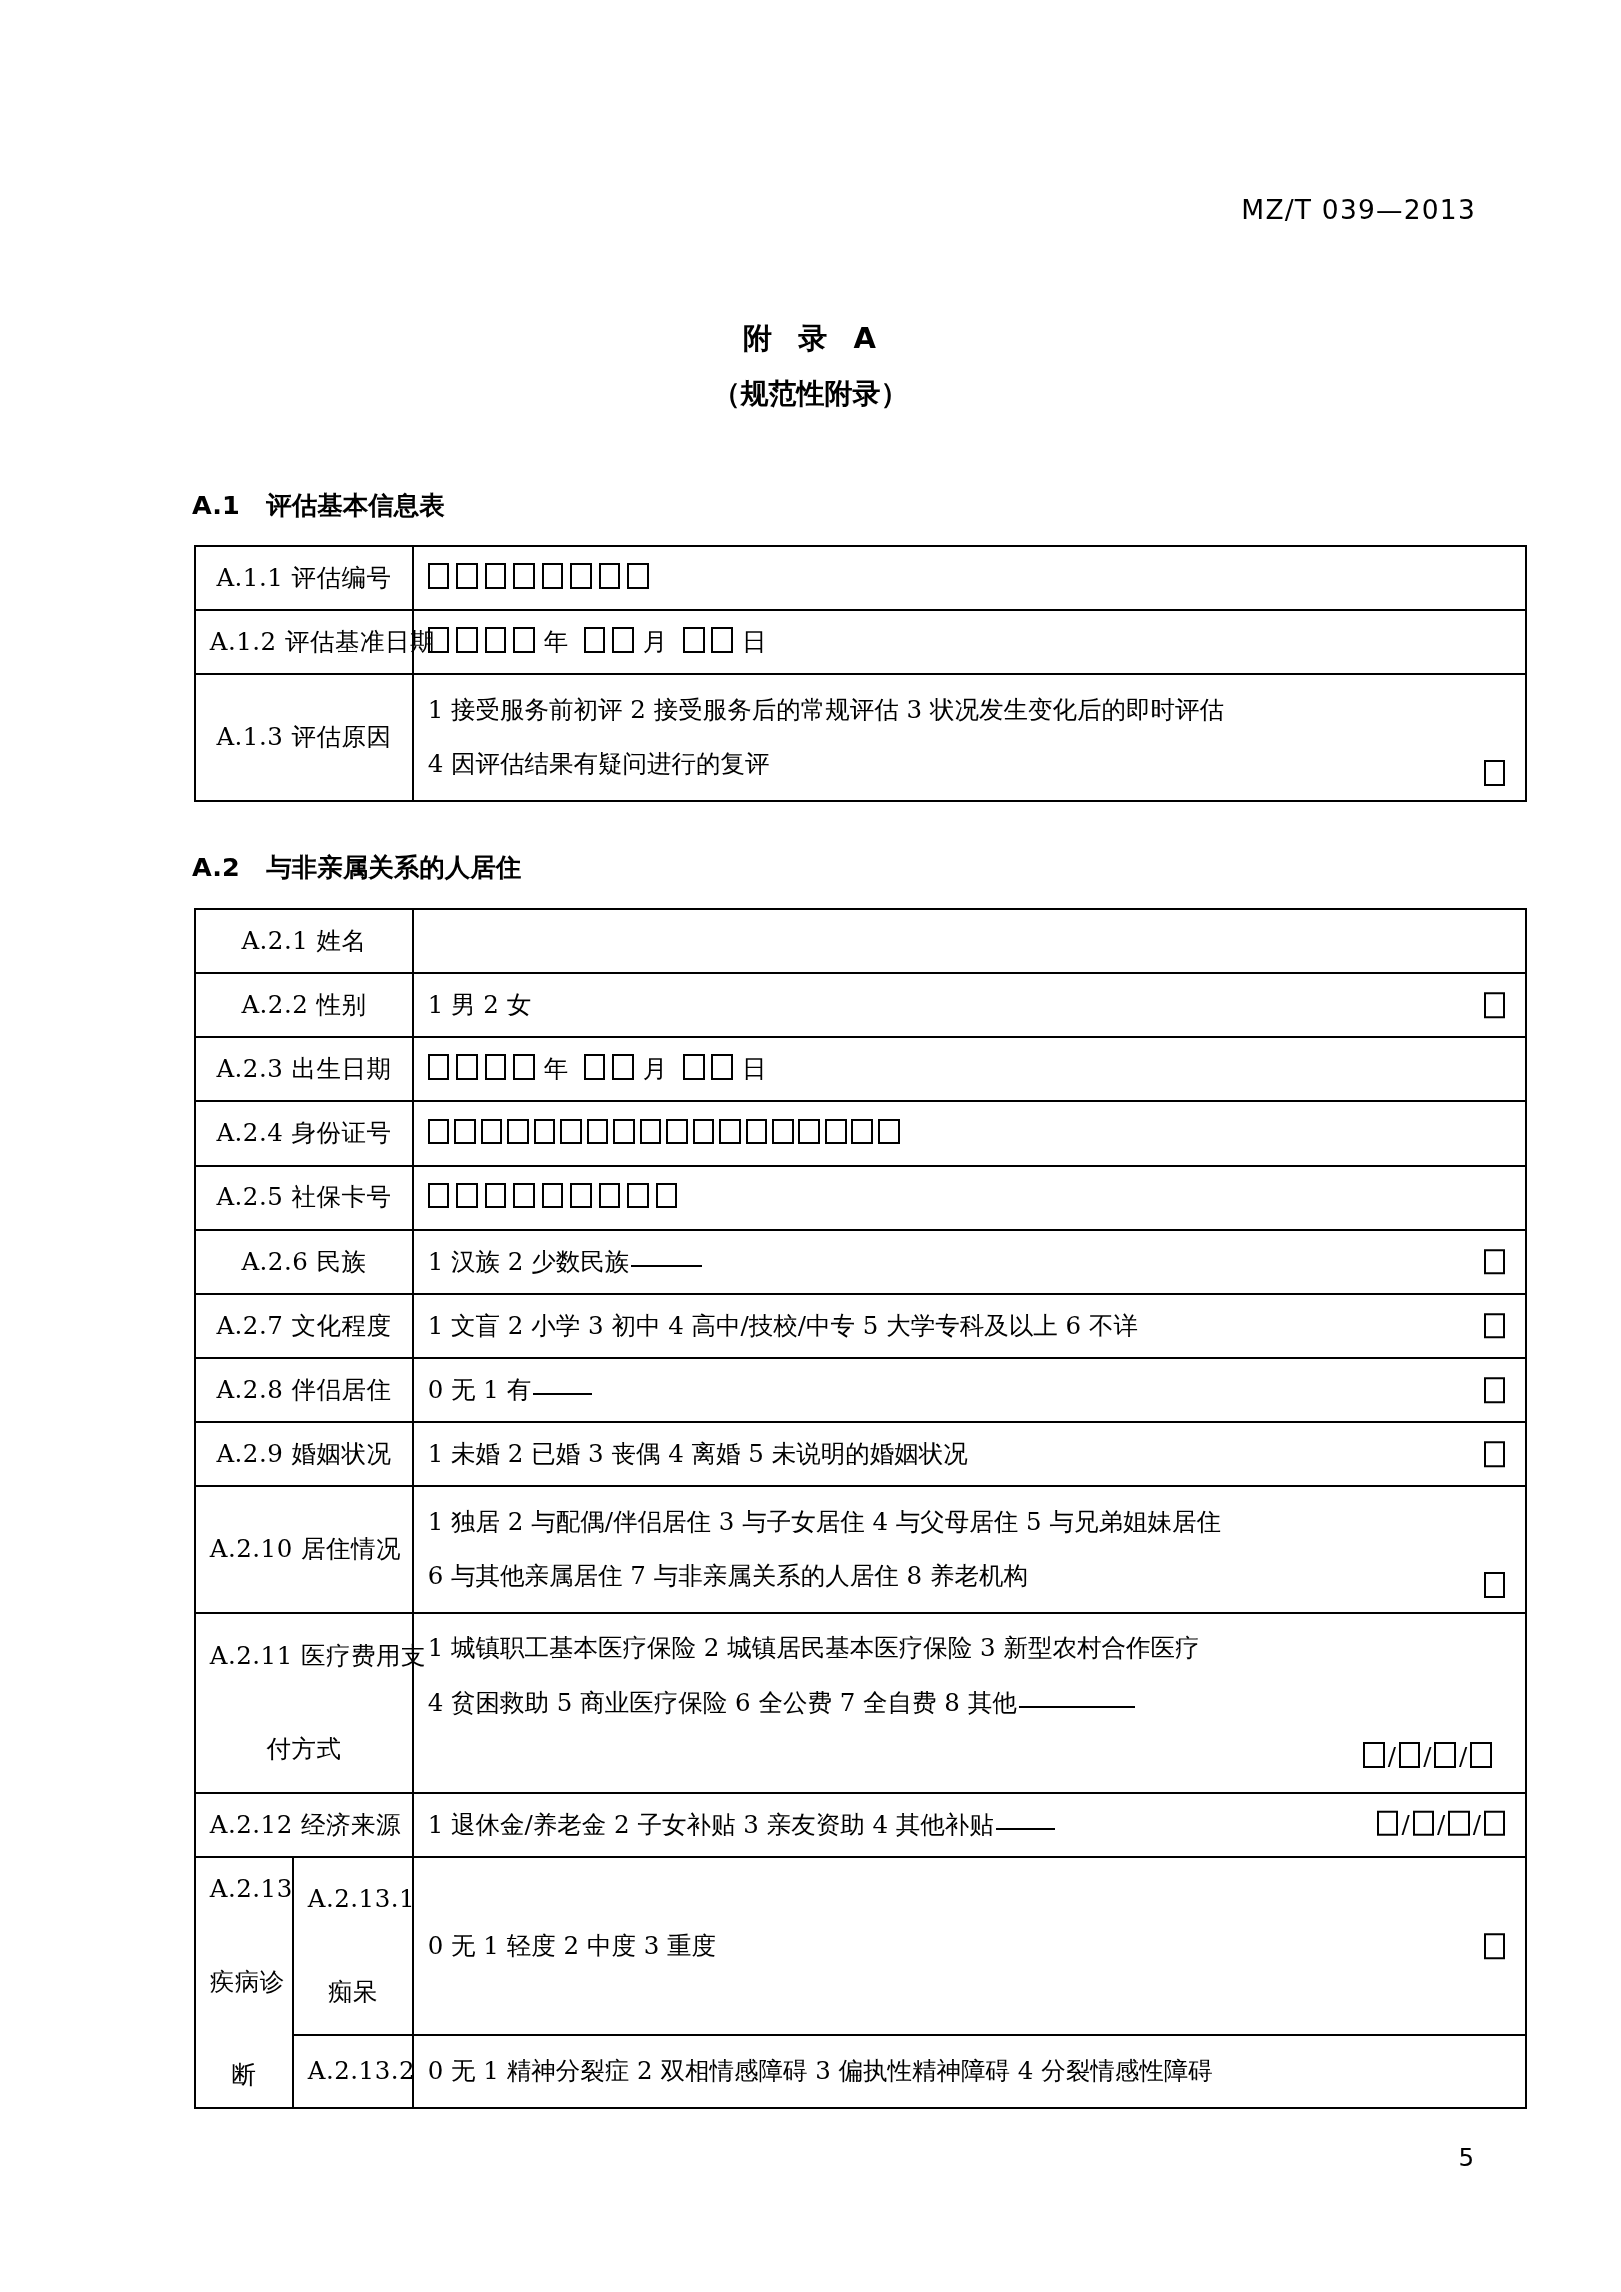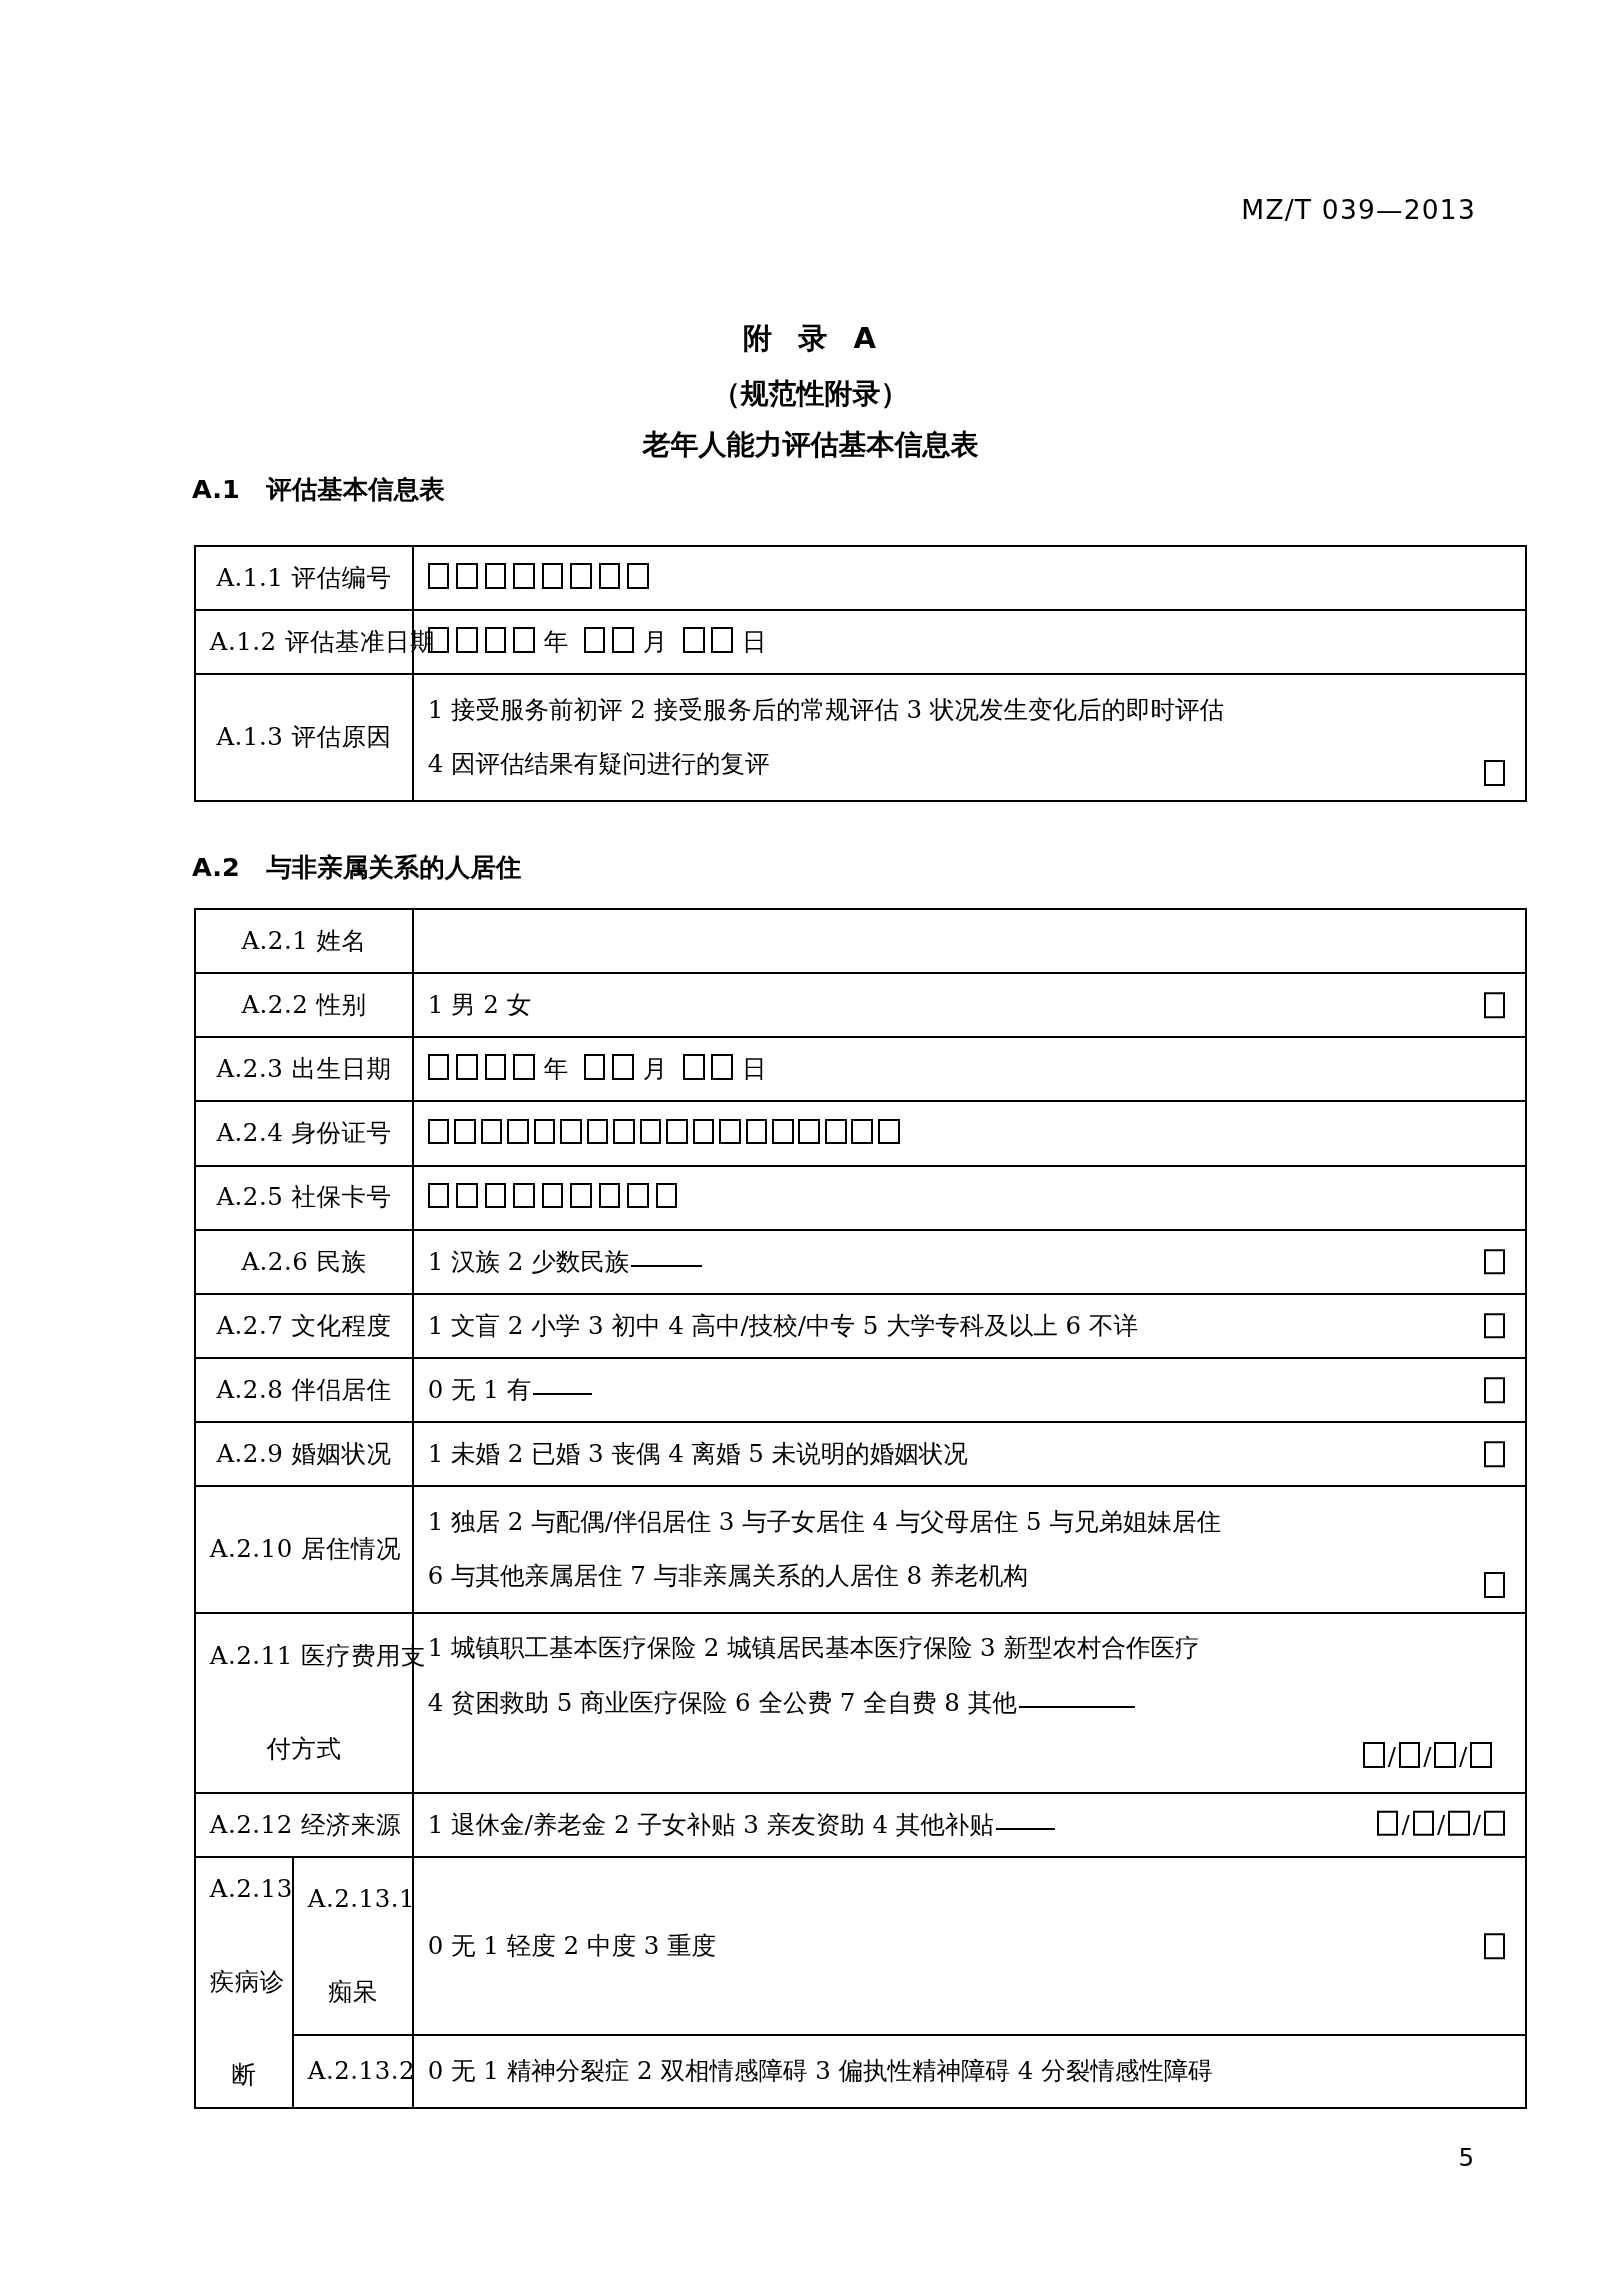--- a/index.html
+++ b/index.html
@@ -62,21 +62,21 @@
   }
   
   .section-head {
     position: absolute;
     left: 192px;
     font-family: "DejaVu Sans", "Liberation Sans", sans-serif;
     font-size: 25.5px;
     font-weight: bold;
     white-space: pre;
   }
-  #sec-a1 { top: 472px; }
+  #sec-a1 { top: 488px; }
   #sec-a2 { top: 850px; }
 
   
   table.form {
     position: absolute;
     left: 194px;
     width: 1333px;
     border-collapse: collapse;
     table-layout: fixed;
     font-size: 24.5px;
@@ -203,21 +203,20 @@
 </head>
 <body>
 
 <div class="page">
 
   <div class="header">MZ/T 039—2013</div>
 
   <div class="title-block">
     <div class="title-appendix">附  录  A</div>
     <div class="title-normative">（规范性附录）</div>
-    <div class="title-main">老年人能力评估基本信息表</div>
   </div>
 
   <div class="section-head" id="sec-a1">A.1   评估基本信息表</div>
 
   <table class="form" id="table-a1">
     <colgroup>
         <col style="width:218px">
         <col>
       </colgroup>
     <tbody>

